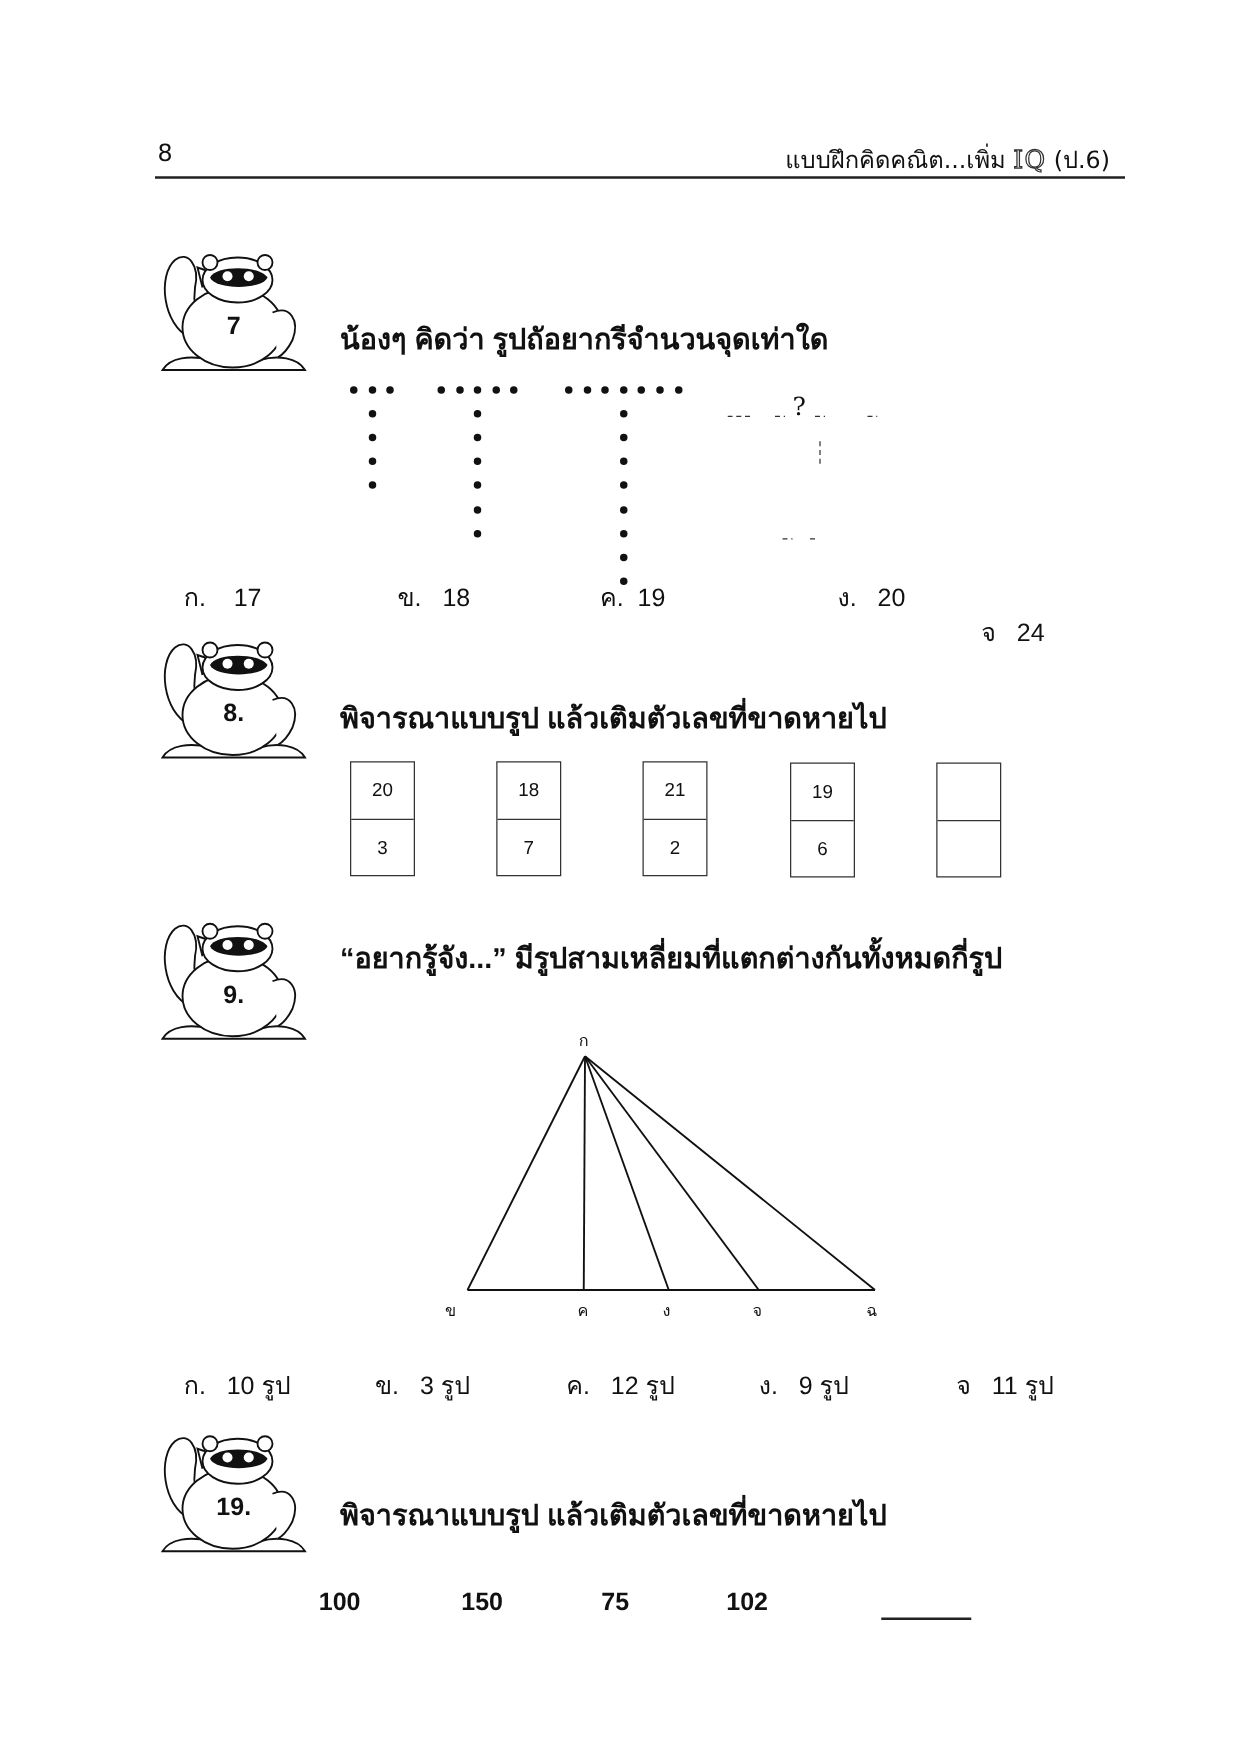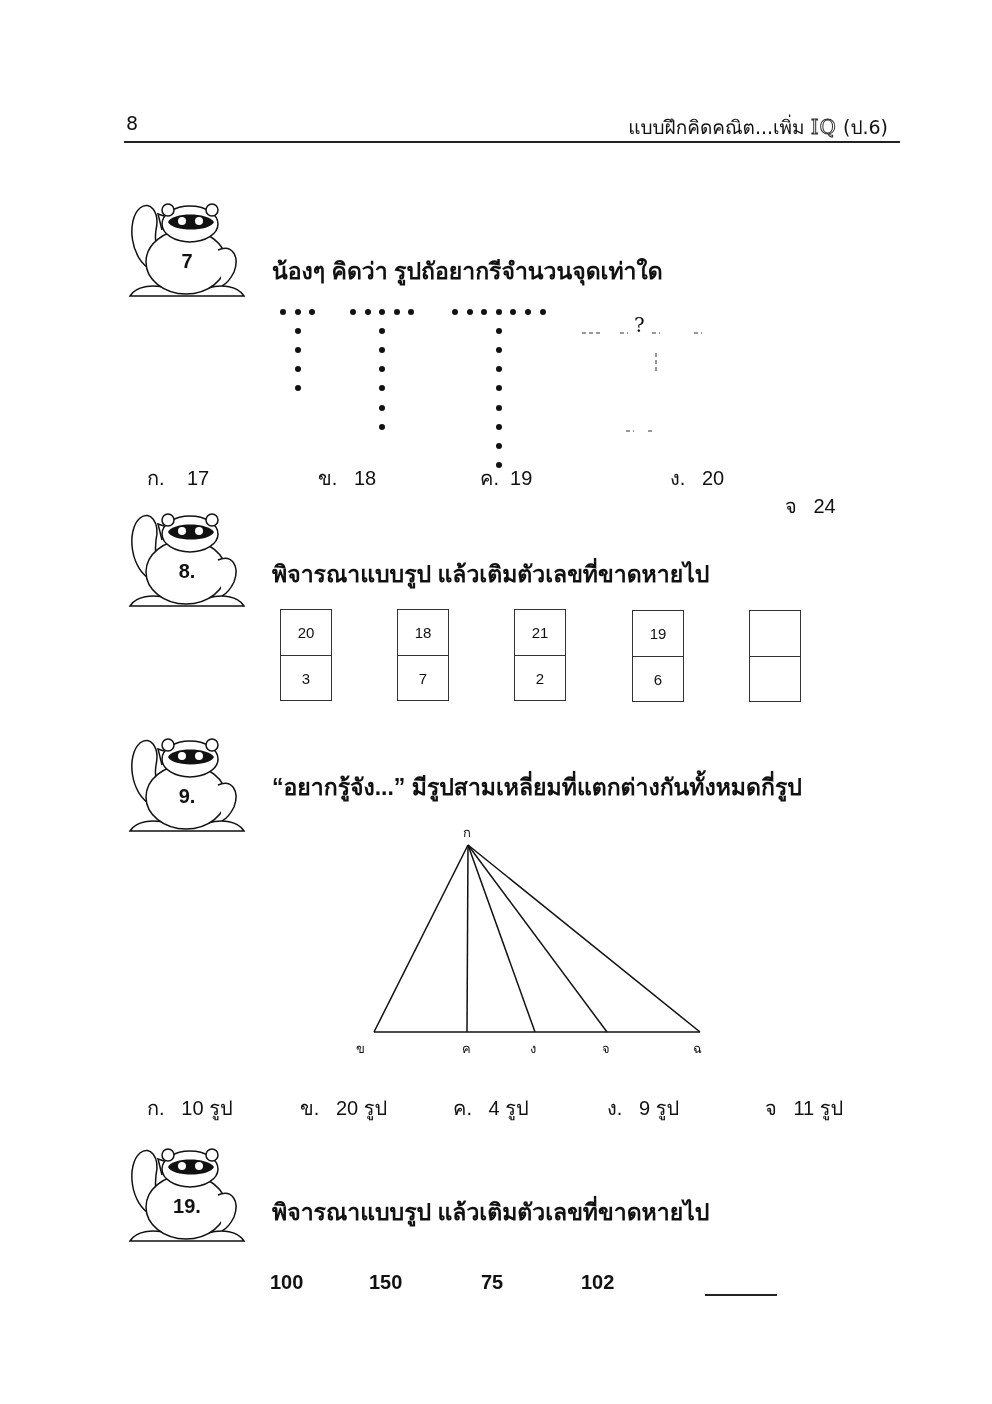--- a/index.html
+++ b/index.html
@@ -159,21 +159,21 @@
     <ellipse cx="68" cy="24" rx="28" ry="18" fill="#fff" stroke="#111" stroke-width="1.5"></ellipse>
     <circle cx="46" cy="10" r="6" fill="#fff" stroke="#111" stroke-width="1.5"></circle>
     <circle cx="90" cy="10" r="6" fill="#fff" stroke="#111" stroke-width="1.5"></circle>
     <path d="M46 22 C50 12 86 12 92 22 C88 32 50 32 46 22Z" fill="#111"></path>
     <circle cx="60" cy="21" r="4" fill="#fff"></circle>
       <circle cx="77" cy="21" r="4" fill="#fff"></circle>
     <path d="M40 30 L36 14 L42 16" fill="none" stroke="#111" stroke-width="1.5"></path>
   </svg>
   <div class="num">9.</div>
 </div>
-<div class="abs qtext" style="left:272px;top:769px;text-align:center;">“อยากรู้จัง...” มีรูปสามเหลี่ยมที่แตกต่างกันทั้งหมดกี่รูป</div>
+<div class="abs qtext" style="left:272px;top:748px;text-align:center;">“อยากรู้จัง...” มีรูปสามเหลี่ยมที่แตกต่างกันทั้งหมดกี่รูป</div>
 
 <div class="abs" style="left:340px;top:820px;width:400px;height:240px;">
   <svg width="400" height="240" style="position:absolute;left:0;top:0;">
     <g stroke="#111" stroke-width="1.5" fill="none">
       <line x1="128" y1="25" x2="34" y2="212"></line>
       <line x1="128" y1="25" x2="127" y2="212"></line>
       <line x1="128" y1="25" x2="195" y2="212"></line>
       <line x1="128" y1="25" x2="267" y2="212"></line>
       <line x1="128" y1="25" x2="360" y2="212"></line>
       <line x1="34" y1="212" x2="360" y2="212"></line>
@@ -182,22 +182,22 @@
   <span class="abs vlabel" style="left:123px;top:2px;">ก</span>
   <span class="abs vlabel" style="left:16px;top:218px;">ข</span>
   <span class="abs vlabel" style="left:122px;top:218px;">ค</span>
   <span class="abs vlabel" style="left:190px;top:218px;">ง</span>
   <span class="abs vlabel" style="left:262px;top:218px;">จ</span>
   <span class="abs vlabel" style="left:353px;top:218px;">ฉ</span>
 </div>
 
 <div class="choices">
   <div class="choice" style="left:147px;top:1092px;"><span>ก.</span>&nbsp;&nbsp;&nbsp;<span>10 รูป</span></div>
-  <div class="choice" style="left:300px;top:1092px;"><span>ข.</span>&nbsp;&nbsp;&nbsp;<span>20 รูป</span></div>
-  <div class="choice" style="left:453px;top:1092px;"><span>ค.</span>&nbsp;&nbsp;&nbsp;<span>4 รูป</span></div>
+  <div class="choice" style="left:300px;top:1092px;"><span>ข.</span>&nbsp;&nbsp;&nbsp;<span>3 รูป</span></div>
+  <div class="choice" style="left:453px;top:1092px;"><span>ค.</span>&nbsp;&nbsp;&nbsp;<span>12 รูป</span></div>
   <div class="choice" style="left:607px;top:1092px;"><span>ง.</span>&nbsp;&nbsp;&nbsp;<span>9 รูป</span></div>
   <div class="choice" style="left:765px;top:1092px;"><span>จ</span>&nbsp;&nbsp;&nbsp;<span>11 รูป</span></div>
 </div>
 
 <div class="abs mascot" style="left:122px;top:1145px;">
   <svg viewBox="0 0 128 100">
     <path d="M30 70 C8 60 4 20 18 8 C28 0 38 12 34 30 C32 44 36 56 40 64" fill="#fff" stroke="#111" stroke-width="1.5"></path>
     <path d="M8 96 C14 86 30 84 46 88 L86 88 C100 84 116 86 122 96 Z" fill="#fff" stroke="#111" stroke-width="1.5"></path>
     <ellipse cx="64" cy="62" rx="40" ry="32" fill="#fff" stroke="#111" stroke-width="1.5"></ellipse>
     <path d="M96 50 C110 44 118 56 112 72 C108 80 104 84 100 86" fill="#fff" stroke="#111" stroke-width="1.5"></path>
@@ -207,18 +207,18 @@
     <path d="M46 22 C50 12 86 12 92 22 C88 32 50 32 46 22Z" fill="#111"></path>
     <circle cx="60" cy="21" r="4" fill="#fff"></circle>
       <circle cx="77" cy="21" r="4" fill="#fff"></circle>
     <path d="M40 30 L36 14 L42 16" fill="none" stroke="#111" stroke-width="1.5"></path>
   </svg>
   <div class="num">19.</div>
 </div>
 <div class="abs qtext" style="left:272px;top:1194px;">พิจารณาแบบรูป แล้วเติมตัวเลขที่ขาดหายไป</div>
 
 <div class="seq">
-  <span class="abs" style="left:270px;top:1271px;">100</span>
+  <span class="abs" style="left:255px;top:1271px;">100</span>
   <span class="abs" style="left:369px;top:1271px;">150</span>
   <span class="abs" style="left:481px;top:1271px;">75</span>
   <span class="abs" style="left:581px;top:1271px;">102</span>
 </div>
 <div class="abs blank-line"></div>
 
 </body></html>

